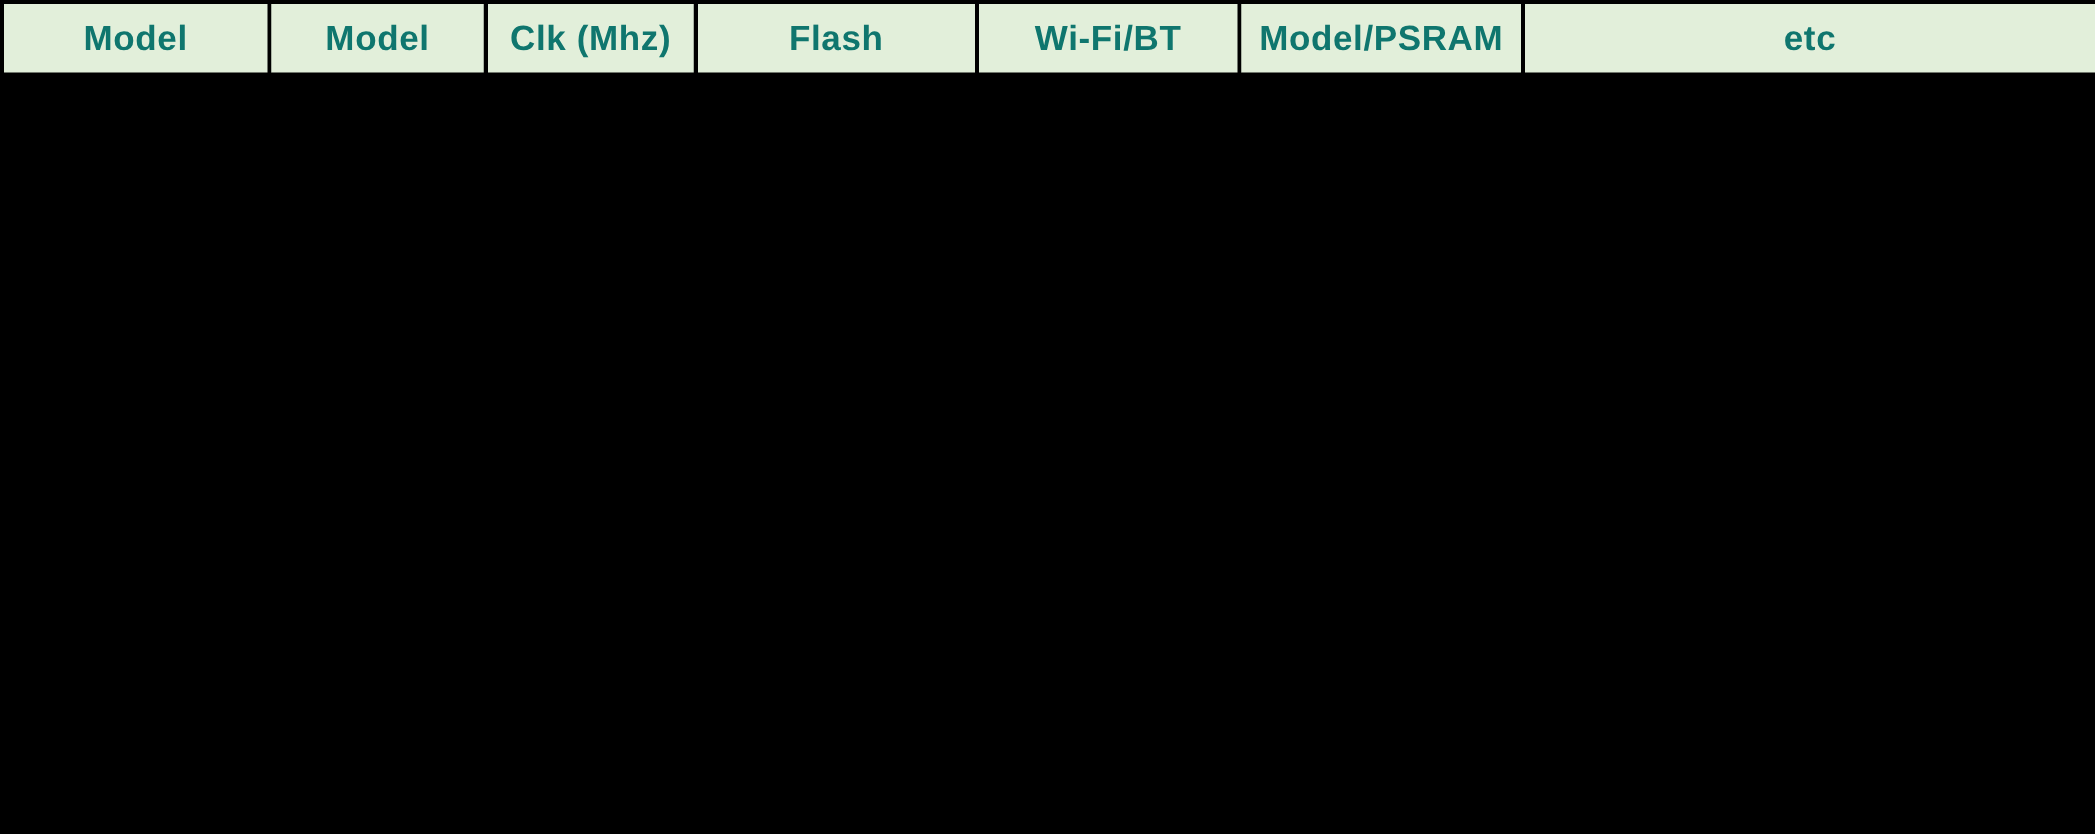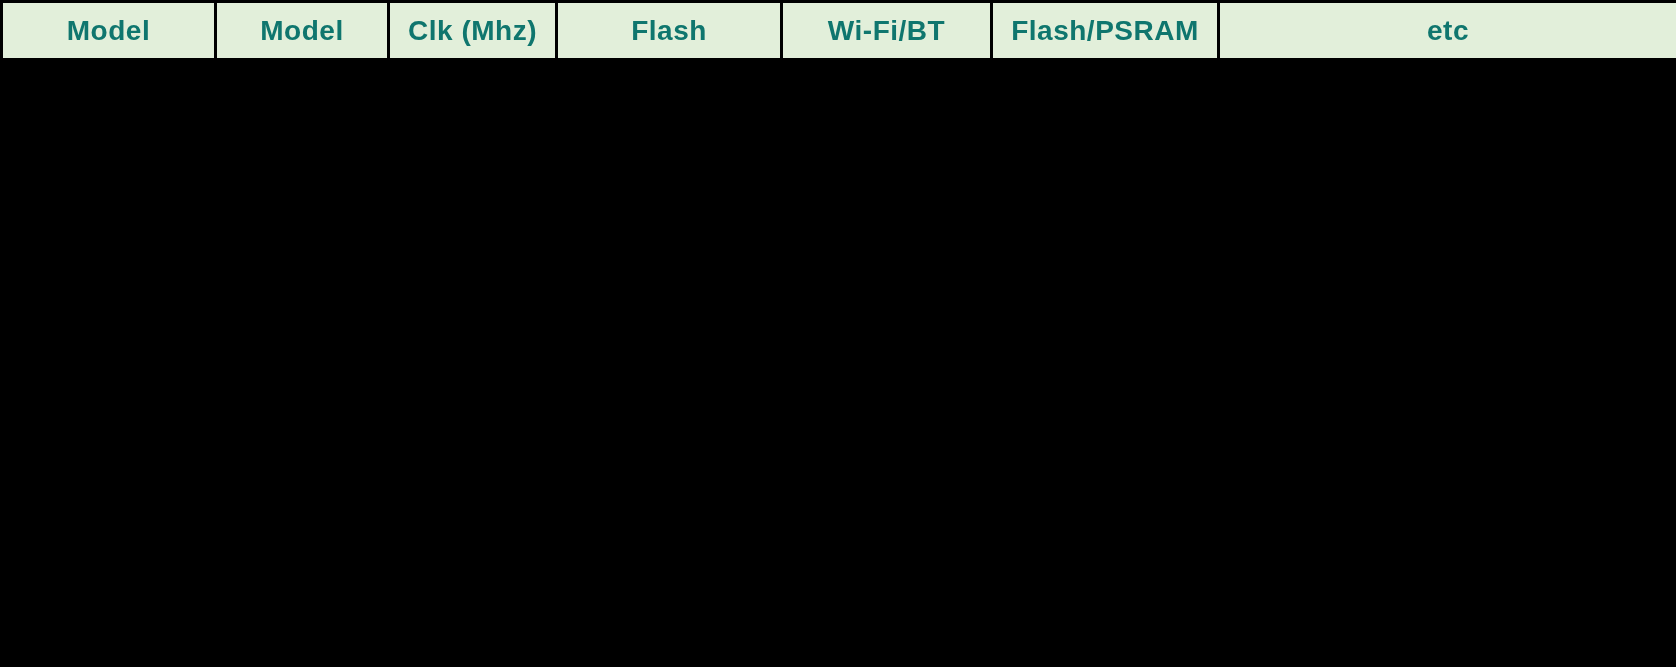--- a/index.html
+++ b/index.html
@@ -61,21 +61,21 @@
       <col style="width:227px">
       <col style="width:459px">
     </colgroup>
     <thead>
       <tr>
         <th>Model</th>
         <th>Model</th>
         <th>Clk (Mhz)</th>
         <th>Flash</th>
         <th>Wi-Fi/BT</th>
-        <th>Flash/PSRAM</th>
+        <th>Model/PSRAM</th>
         <th>etc</th>
       </tr>
     </thead>
   </table>
 
   <div class="body-region"></div>
 
 </div>
 
 </body></html>

